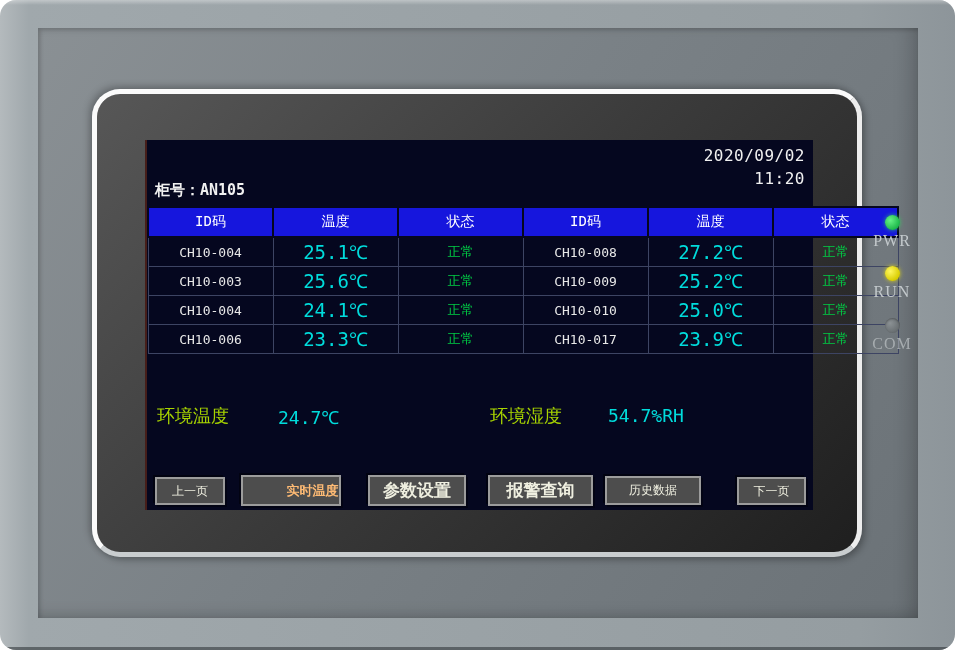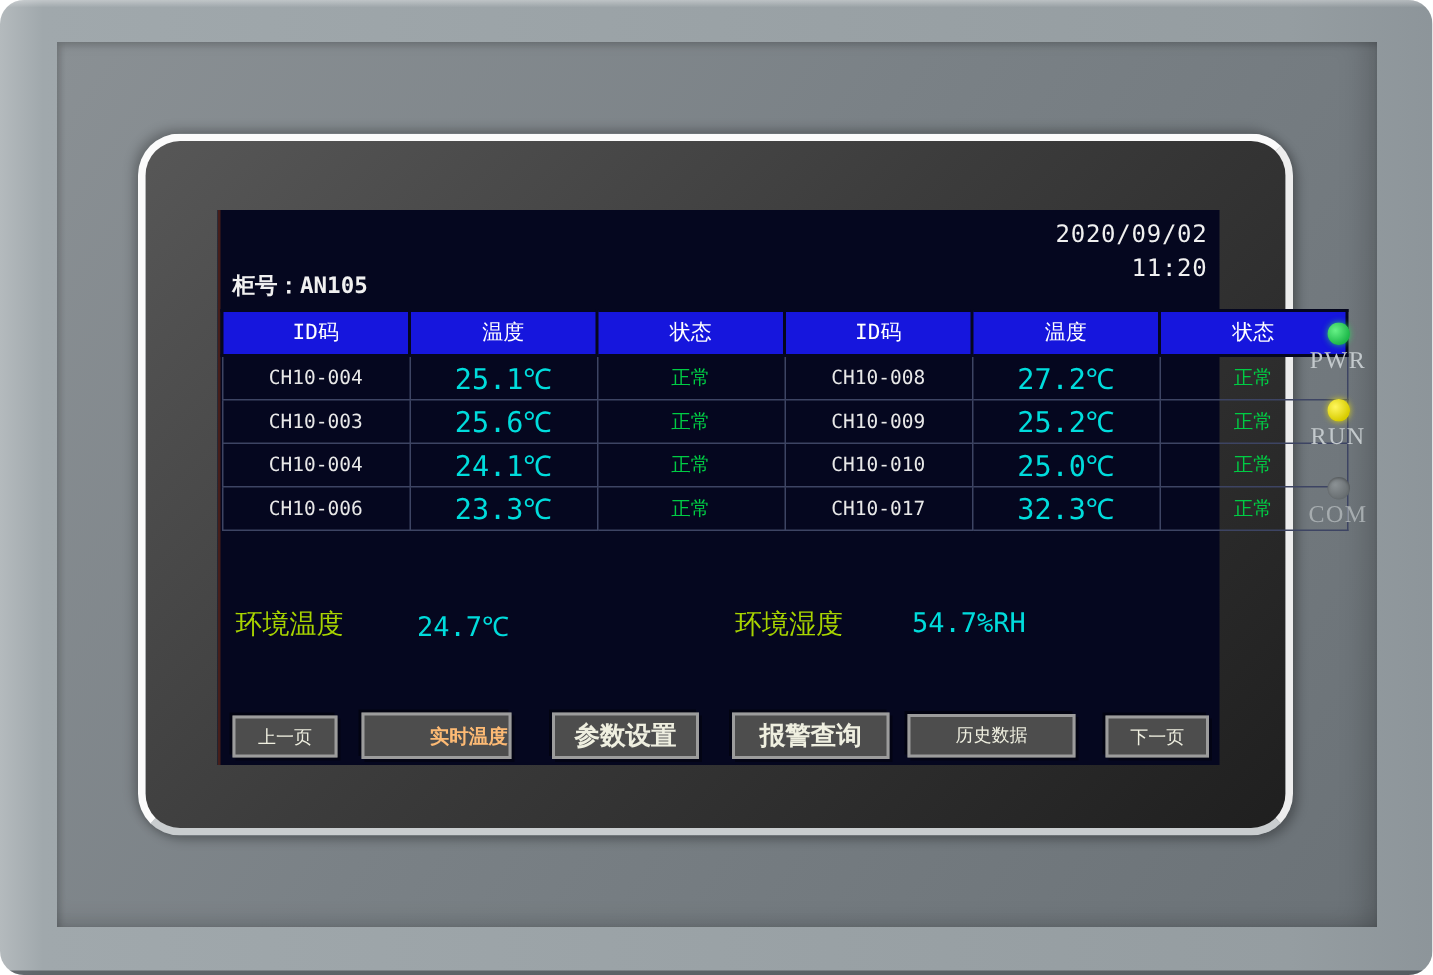--- a/index.html
+++ b/index.html
@@ -50,21 +50,21 @@
   .btn{position:absolute;background:#4d4d4d;border:2px solid #9c9c9c;color:#efefe0;
     display:flex;align-items:center;justify-content:center;cursor:pointer;
     box-shadow:-2px -2px 0 rgba(0,0,0,.45),2px 2px 0 rgba(0,0,0,.35);
     font-family:inherit;padding:0;}
   .btn-sm{font-size:12px;font-family:Liberation Mono, monospace;} .btn-lg{font-size:17px;font-weight:bold;}
   .btn.active{color:#fdba74;font-size:13px;font-weight:bold;padding-left:43px;}
   .btn-prev   {left:10px; top:337px;width:70px; height:28px;}
   .btn-real   {left:96px; top:335px;width:100px;height:31px;}
   .btn-param  {left:223px;top:335px;width:98px; height:31px;}
   .btn-alarm  {left:343px;top:335px;width:105px;height:31px;}
-  .btn-history{left:460px;top:336px;width:112px;height:29px;}
+  .btn-history{left:460px;top:336px;width:96px;height:29px;}
   .btn-next   {left:592px;top:337px;width:69px; height:28px;}
 
   
   .led-group{position:absolute;left:866px;width:52px;text-align:center;}
   .lg-pwr{top:215px;} .lg-run{top:266px;} .lg-com{top:318px;}
   .led{width:15px;height:15px;border-radius:50%;margin:0 auto 2px auto;}
   .led-on-green{background:radial-gradient(circle at 35% 35%,#66f286,#1db84a 70%);
     box-shadow:0 0 4px rgba(46,212,92,.8);}
   .led-on-yellow{background:radial-gradient(circle at 35% 35%,#fff75e,#d8cc00 70%);
     box-shadow:0 0 4px rgba(239,228,0,.8);}
@@ -120,21 +120,21 @@
           <td class="col-status">正常</td>
           <td class="col-id">CH10-010</td>
           <td class="col-temp">25.0℃</td>
           <td class="col-status">正常</td>
         </tr>
         <tr>
           <td class="col-id">CH10-006</td>
           <td class="col-temp">23.3℃</td>
           <td class="col-status">正常</td>
           <td class="col-id">CH10-017</td>
-          <td class="col-temp">32.3℃</td>
+          <td class="col-temp">23.9℃</td>
           <td class="col-status">正常</td>
         </tr>
       </tbody>
     </table>
 
     <div class="env-label env-temp-label">环境温度</div>
     <div class="env-value env-temp-value">24.7℃</div>
     <div class="env-label env-hum-label">环境湿度</div>
     <div class="env-value env-hum-value">54.7%RH</div>
 

